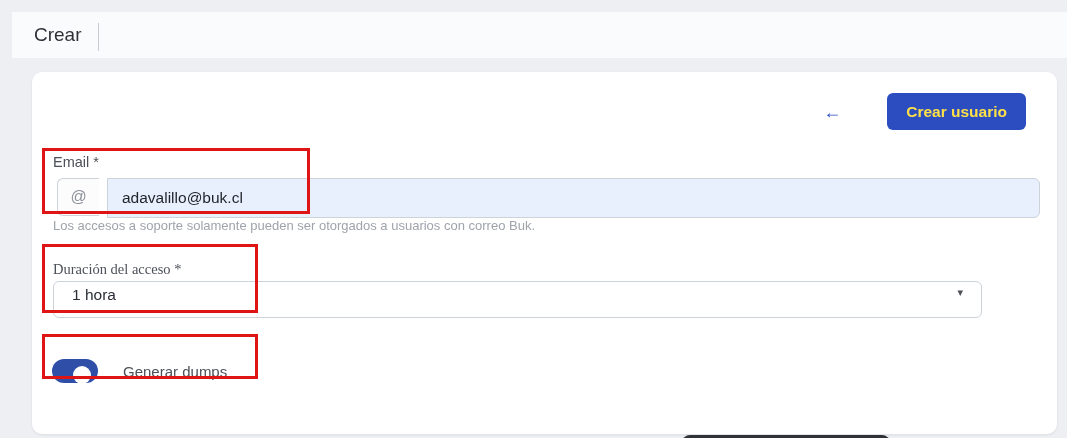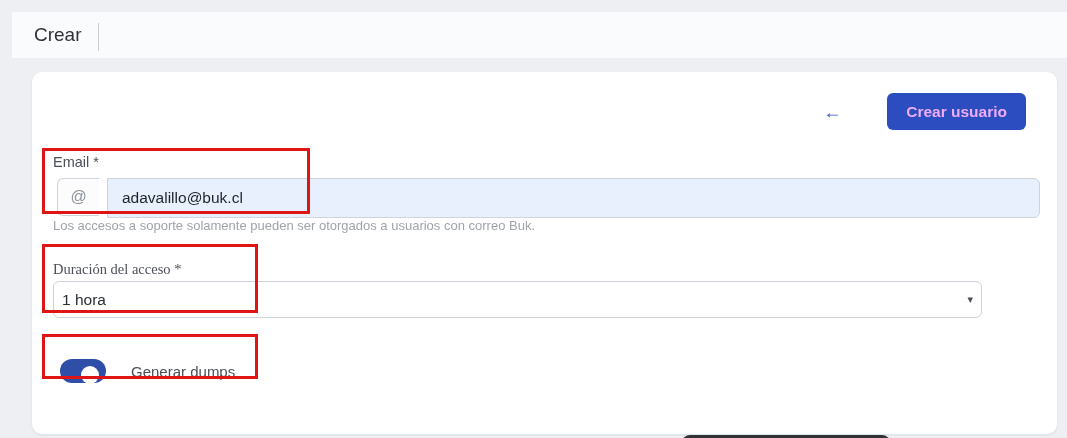--- a/index.html
+++ b/index.html
@@ -30,21 +30,21 @@
   .toolbar-row {
     position:absolute; top:13px; right:23px;
     display:flex; align-items:center; gap:34px;
   }
   .back-link {
     display:flex; align-items:center; gap:8px;
     color:#2b4dc0; font-size:16px; cursor:pointer;
   }
   .back-link .arrow { font-size:18px; line-height:1; }
   .btn-primary {
-    background:#2b4dc0; color:#f0abfc; border:none;
+    background:#2b4dc0; color:#fde047; border:none;
     font-family:"Liberation Sans", sans-serif;
     font-size:15.5px; font-weight:700;
     padding:0 19px; height:37px; border-radius:6px; cursor:pointer;
   }
   .field-label {
     position:absolute; left:17px;
     font-size:14.5px; color:#4c5058;
   }
   .helper-text {
     position:absolute; left:17px;
@@ -66,27 +66,27 @@
     flex:1; height:40px;
     border:1px solid #ced3da; border-radius:0 6px 6px 0;
     background:#e8f0fe;
     font-family:"Liberation Sans", sans-serif;
     font-size:15.5px; color:#1f2329;
     padding:0 14px; outline:none;
   }
   .select-box {
     position:absolute; left:17px; top:205px; width:929px; height:37px;
     border:1px solid #ced3da; border-radius:6px; background:#ffffff;
-    display:flex; align-items:center;
-    padding:0 4px; cursor:pointer;
+    display:flex; align-items:flex-start;
+    padding:0 14px; cursor:pointer;
   }
   .select-value { font-size:15.5px; color:#2a2e34; flex:1; }
   .select-caret { font-size:11px; color:#4b4f56; }
   .toggle-row {
-    position:absolute; left:20px; top:279px;
+    position:absolute; left:12px; top:279px;
     display:flex; align-items:center; gap:17px;
   }
   .toggle {
     width:46px; height:24px; border-radius:12px;
     background:#2e4ea8; position:relative; cursor:pointer;
   }
   .toggle-knob {
     position:absolute; top:3px; right:3px;
     width:18px; height:18px; border-radius:50%;
     background:#ffffff;

